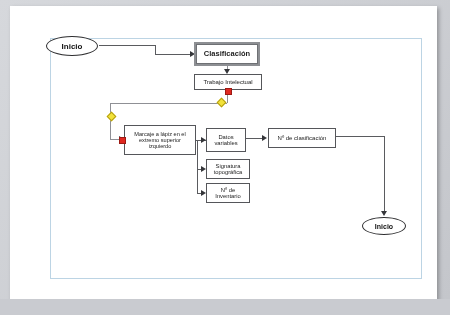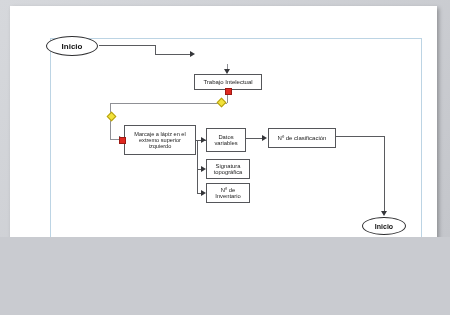--- a/index.html
+++ b/index.html
@@ -4,21 +4,21 @@
 <style>
   html, body {
     margin: 0;
     padding: 0;
     background: #c9cbd0;
     font-family: "Liberation Sans", sans-serif;
   }
   #screen {
     position: relative;
     width: 450px;
-    height: 237px;
+    height: 299px;
     overflow: hidden;
     background: linear-gradient(135deg,#d6d8dc 0%, #c4c6cb 100%);
   }
   
   #page {
     position: absolute;
     left: 10px;
     top: 6px;
     width: 427px;
     height: 299px;
@@ -155,20 +155,23 @@
     <div class="arrow-r" style="left:262px; top:135px;"></div>
 
     <div class="ln lnh" style="left:336px; top:136px; width:48px;"></div>
     <div class="ln lnv" style="left:384px; top:136px; height:76px;"></div>
     <div class="arrow-d" style="left:381px; top:211px;"></div>
 
     <div class="terminator" style="left:46px; top:36px; width:52px; height:20px; font-size:8px;">
       <span class="lbl">Inicio</span>
     </div>
 
+    <div class="node emph" style="left:196px; top:44px; width:62px; height:20px; font-size:7.5px;">
+      <span class="lbl">Clasificación</span>
+    </div>
 
     <div class="node" style="left:194px; top:74px; width:68px; height:16px; font-size:6px;">
       <span class="lbl">Trabajo Intelectual</span>
     </div>
 
     <div class="node" style="left:124px; top:125px; width:72px; height:30px; font-size:5.6px;">
       <span class="lbl">Marcaje a lápiz en el extremo superior izquierdo</span>
     </div>
 
     <div class="node" style="left:206px; top:128px; width:40px; height:24px; font-size:5.8px;">

